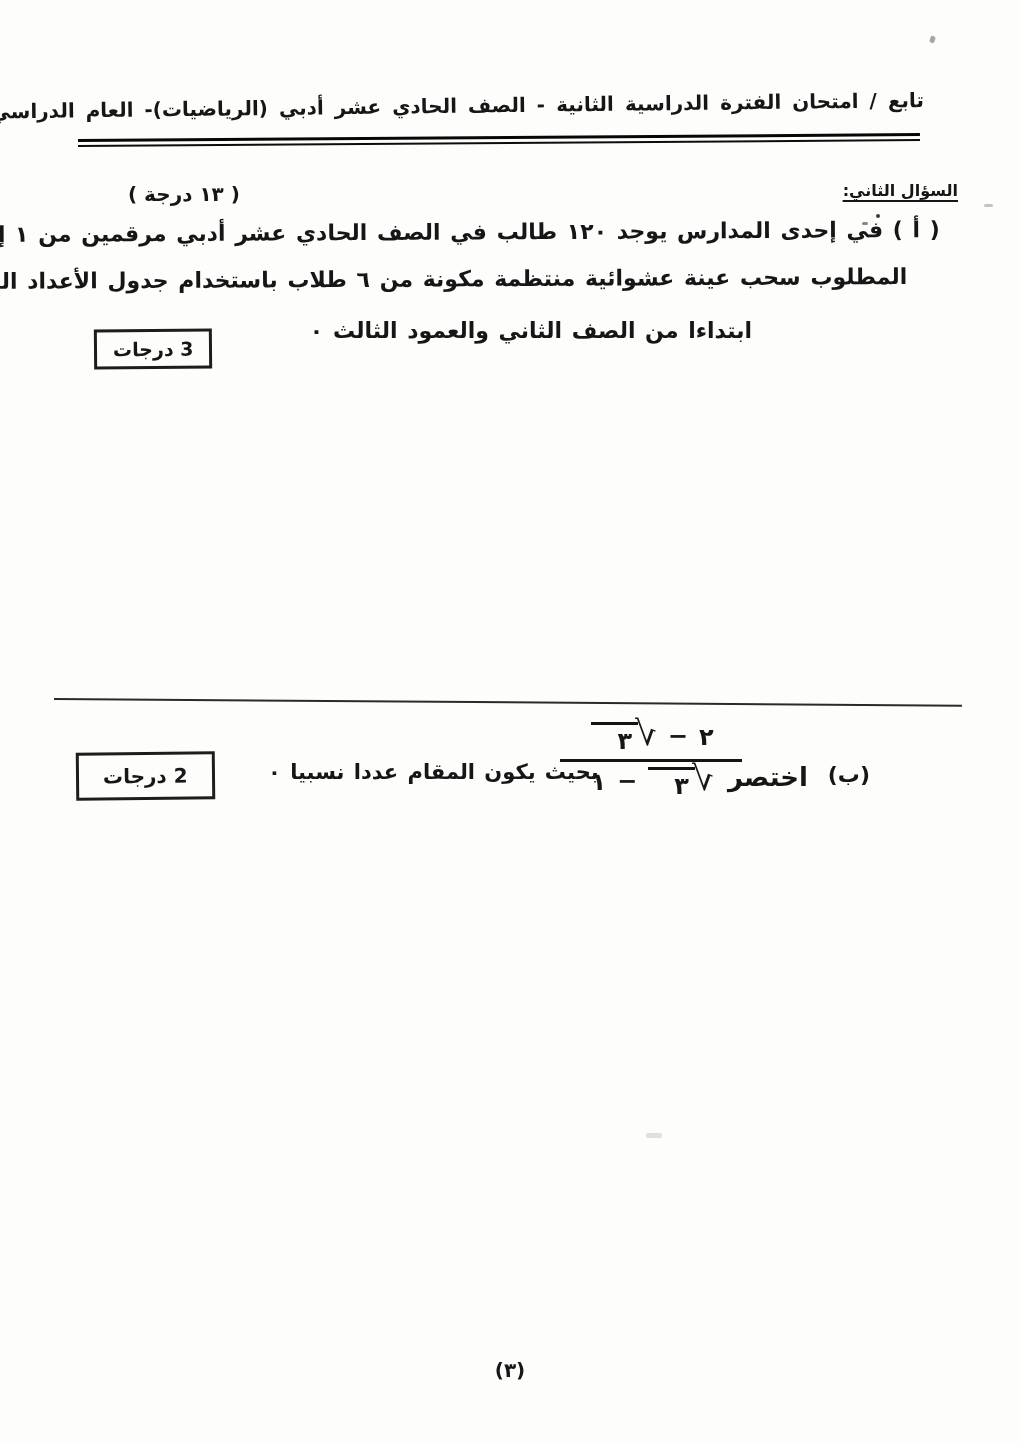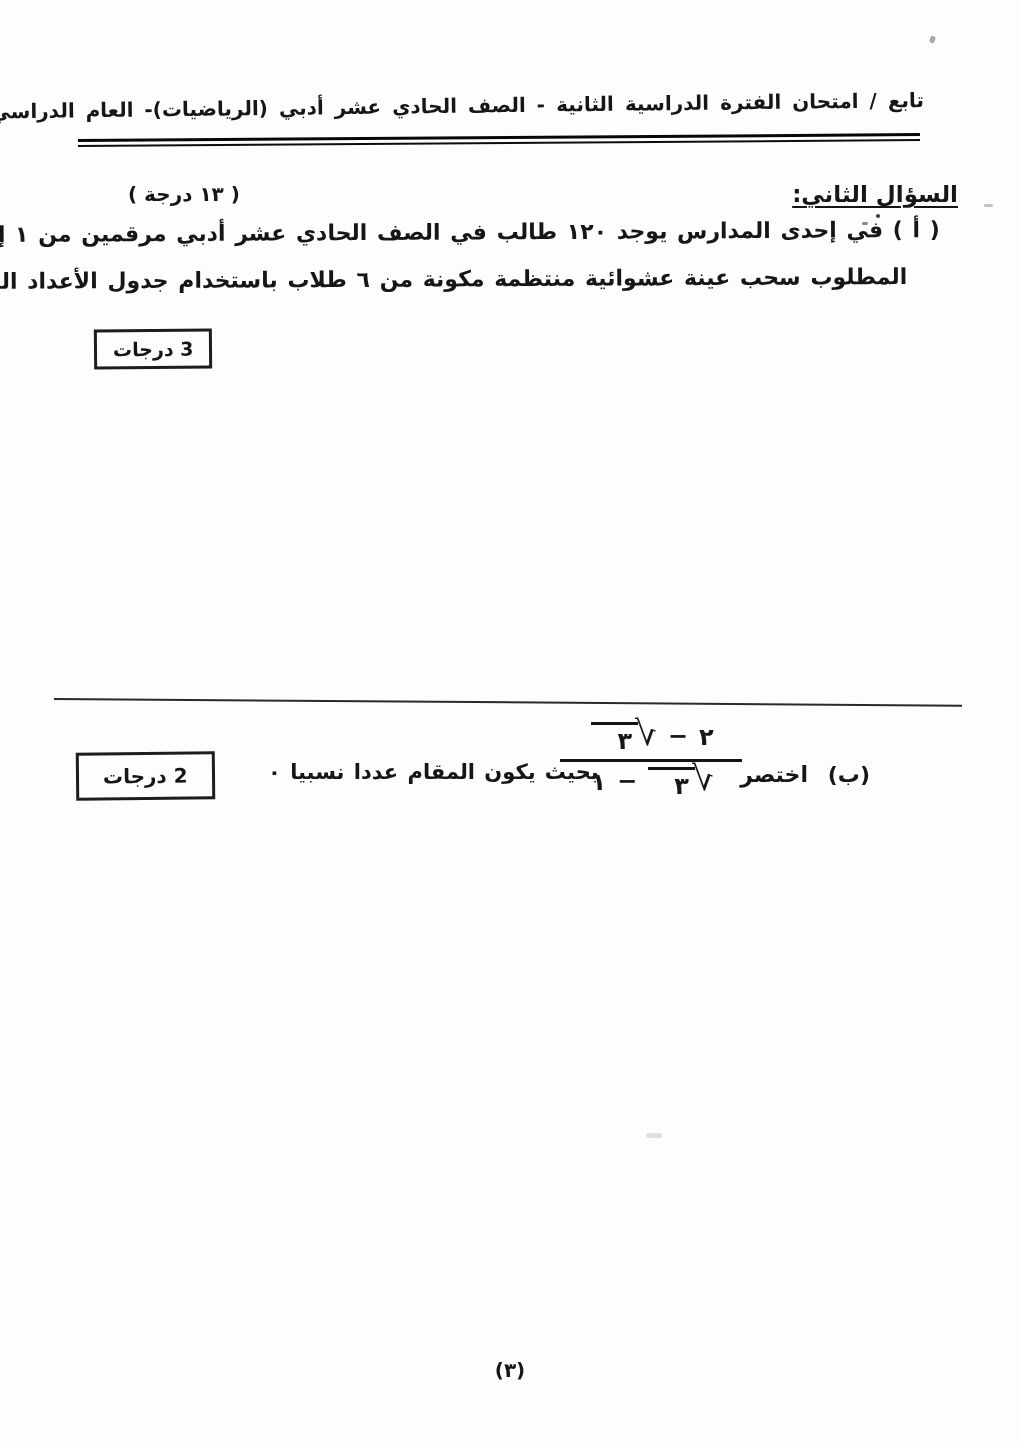--- a/index.html
+++ b/index.html
@@ -16,39 +16,39 @@
     top:88px;left:60px;right:96px;text-align:right;
     font-size:20px;word-spacing:4px;
     transform:rotate(-0.7deg);transform-origin:right center;
   }
   .double-rule{
     top:139px;left:78px;width:842px;height:3px;
     border-top:3px solid #070707;border-bottom:2px solid #0d0d0d;
     transform:rotate(-0.4deg);transform-origin:left center;
   }
   .q-heading{
-    top:181px;right:62px;font-size:23px;
+    top:181px;right:62px;font-size:16px;
     text-decoration:underline;text-decoration-thickness:2px;text-underline-offset:4px;
   }
   .q-marks{top:182px;left:128px;font-size:20px;}
   .line1{top:217px;right:80px;font-size:22px;word-spacing:2px;transform:rotate(-0.3deg);transform-origin:right center;}
   .line2{top:264px;right:113px;font-size:22px;word-spacing:2px;transform:rotate(-0.3deg);transform-origin:right center;}
   .line3{top:318px;right:268px;font-size:22px;word-spacing:2px;}
   .marks-box{
     border:3px solid #1d1d1d;text-align:center;background:#fdfdfc;
   }
   .box1{top:329px;left:94px;padding:6px 16px;font-size:19px;transform:rotate(-0.5deg);}
   .box2{top:752px;left:76px;padding:9px 24px;font-size:20px;transform:rotate(-0.6deg);}
   .mid-rule{
     top:698px;left:54px;width:908px;height:0;
     border-top:2px solid #2a2a2a;
     transform:rotate(0.42deg);transform-origin:left center;
   }
   .pb-label{top:762px;right:150px;font-size:22px;}
-  .pb-verb{top:762px;right:212px;font-size:22px;}
+  .pb-verb{top:762px;right:212px;font-size:26px;}
   .pb-cond{top:760px;left:268px;font-size:21px;word-spacing:2px;}
 
   .fraction{top:722px;left:560px;width:185px;position:absolute;}
   .fr-row{display:flex;direction:ltr;justify-content:center;align-items:flex-start;gap:11px;font-size:24px;line-height:1.3;}
   .fr-num{padding-bottom:2px;}
   .fr-den{padding-top:5px;}
   .fr-bar{border-top:3px solid #141414;width:182px;height:0;}
   .rad{display:inline-flex;align-items:flex-start;}
   .radicand{border-top:3px solid #141414;padding:1px 6px 0 26px;}
   .rootsign{
@@ -77,20 +77,21 @@
   <div class="abs double-rule"></div>
 
   <div class="abs rtl q-heading">السؤال الثاني:</div>
 
   <div class="abs ltr q-marks">( ١٣ درجة )</div>
 
   <div class="abs rtl line1">( أ ) في إحدى المدارس يوجد ١٢٠ طالب في الصف الحادي عشر أدبي مرقمين من ١ إلى ١٢٠،</div>
 
   <div class="abs rtl line2">المطلوب سحب عينة عشوائية منتظمة مكونة من ٦ طلاب باستخدام جدول الأعداد العشوائية</div>
 
+  <div class="abs rtl line3">ابتداءا من الصف الثاني والعمود الثالث ٠</div>
 
   <div class="abs marks-box box1">
     <span class="rtl">3 درجات</span>
   </div>
 
   <div class="abs mid-rule"></div>
 
   <div class="abs rtl pb-label">(ب)</div>
 
   <div class="abs rtl pb-verb">اختصر</div>

